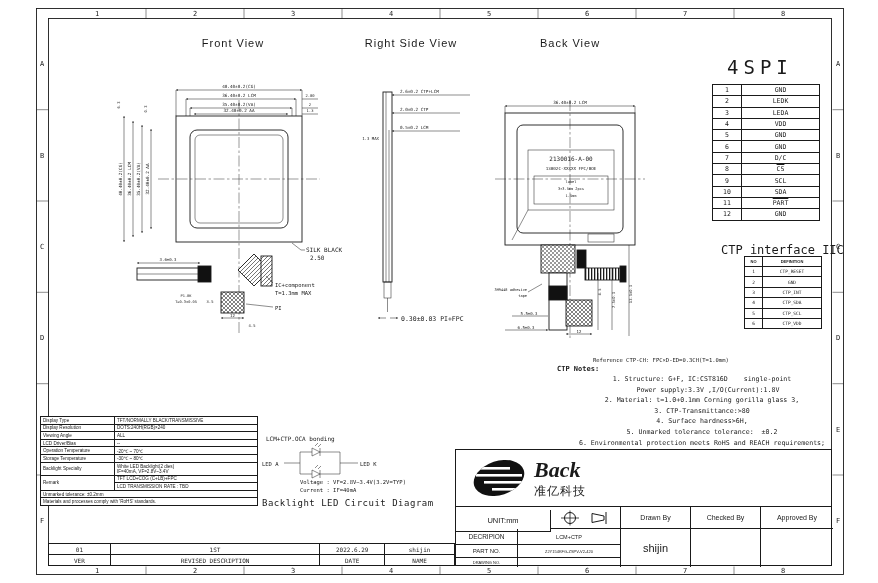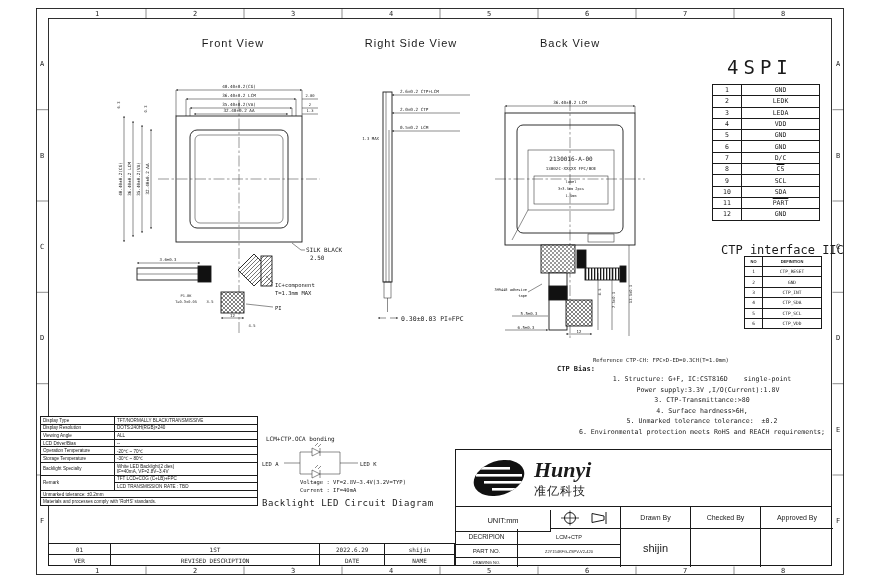--- a/index.html
+++ b/index.html
@@ -366,23 +366,24 @@
         </tr>
     <tr>
           <td class="no">6</td>
           <td>CTP_VDD</td>
         </tr>
   </tbody>
 </table>
 
 <div id="notes">
   <div class="ref">Reference CTP-CH: FPC×D-ED=0.3CH(T=1.0mm)</div>
-  <div class="hd">CTP Bias:</div>
+  <div class="hd">CTP Notes:</div>
   <div class="nl">1. Structure: G+F, IC:CST816D    single-point</div>
   <div class="nl">   Power supply:3.3V ,I/O(Current):1.8V</div>
+  <div class="nl">2. Material: t=1.0+0.1mm Corning gorilla glass 3,</div>
   <div class="nl">3. CTP-Transmittance:&gt;80</div>
   <div class="nl">4. Surface hardness&gt;6H,</div>
   <div class="nl">5. Unmarked tolerance tolerance:  ±0.2</div>
   <div class="nl">6. Environmental protection meets RoHS and REACH requirements;</div>
 </div>
 
 <table id="specTable" class="overlay" style="position:absolute;">
   <tbody>
     <tr>
           <td class="lbl">Display Type</td>
@@ -441,21 +442,21 @@
           </defs>
       <ellipse cx="29" cy="24" rx="26" ry="17" transform="rotate(-18 29 24)" fill="#111"></ellipse>
       <g clip-path="url(#lc)">
         <rect x="0" y="13" width="40" height="2.6" fill="#fff"></rect>
         <rect x="6" y="20" width="46" height="2.6" fill="#fff"></rect>
         <rect x="14" y="27" width="44" height="2.6" fill="#fff"></rect>
         <rect x="22" y="34" width="36" height="2.6" fill="#fff"></rect>
       </g>
     </svg>
     <div style="margin-left:6px;">
-      <div class="brand">Hunyi</div>
+      <div class="brand">Back</div>
       <div class="brandcn">准亿科技</div>
     </div>
   </div>
   <div class="cell" style="left:0;top:60px;width:95px;height:22px;font-size:7.5px;">UNIT:mm</div>
   <div class="cell" style="left:95px;top:57px;width:70px;height:22px;">
     <svg width="56" height="16" viewBox="0 0 56 16">
       <circle cx="12" cy="8" r="5.5" fill="none" stroke="#1a1a1a" stroke-width="1"></circle>
       <path d="M3,8 H21 M12,0.5 V15.5" stroke="#1a1a1a" stroke-width="0.8"></path>
       <polygon points="34,3.5 46,6 46,10 34,12.5" fill="none" stroke="#1a1a1a" stroke-width="1"></polygon>
       <path d="M48,2 V14" stroke="#1a1a1a" stroke-width="1"></path>

